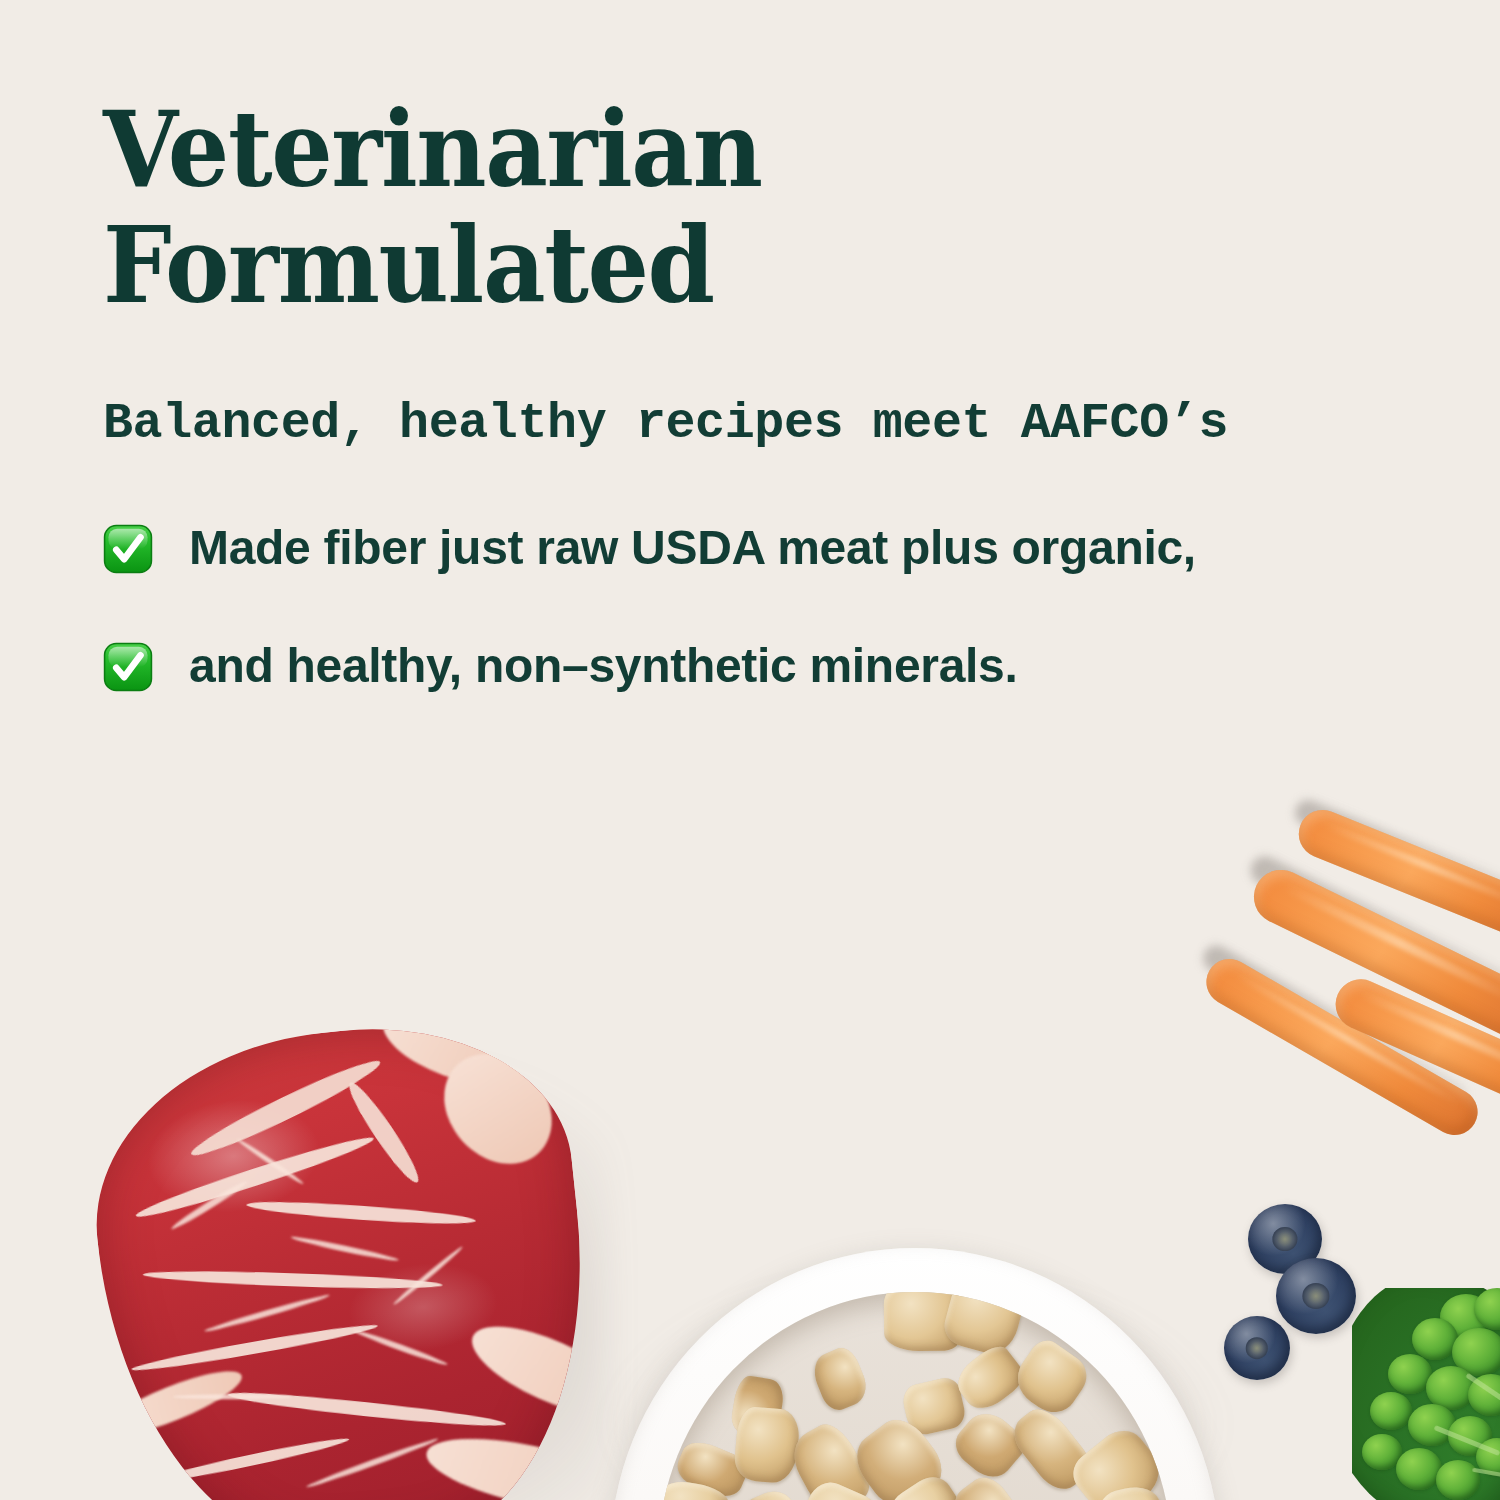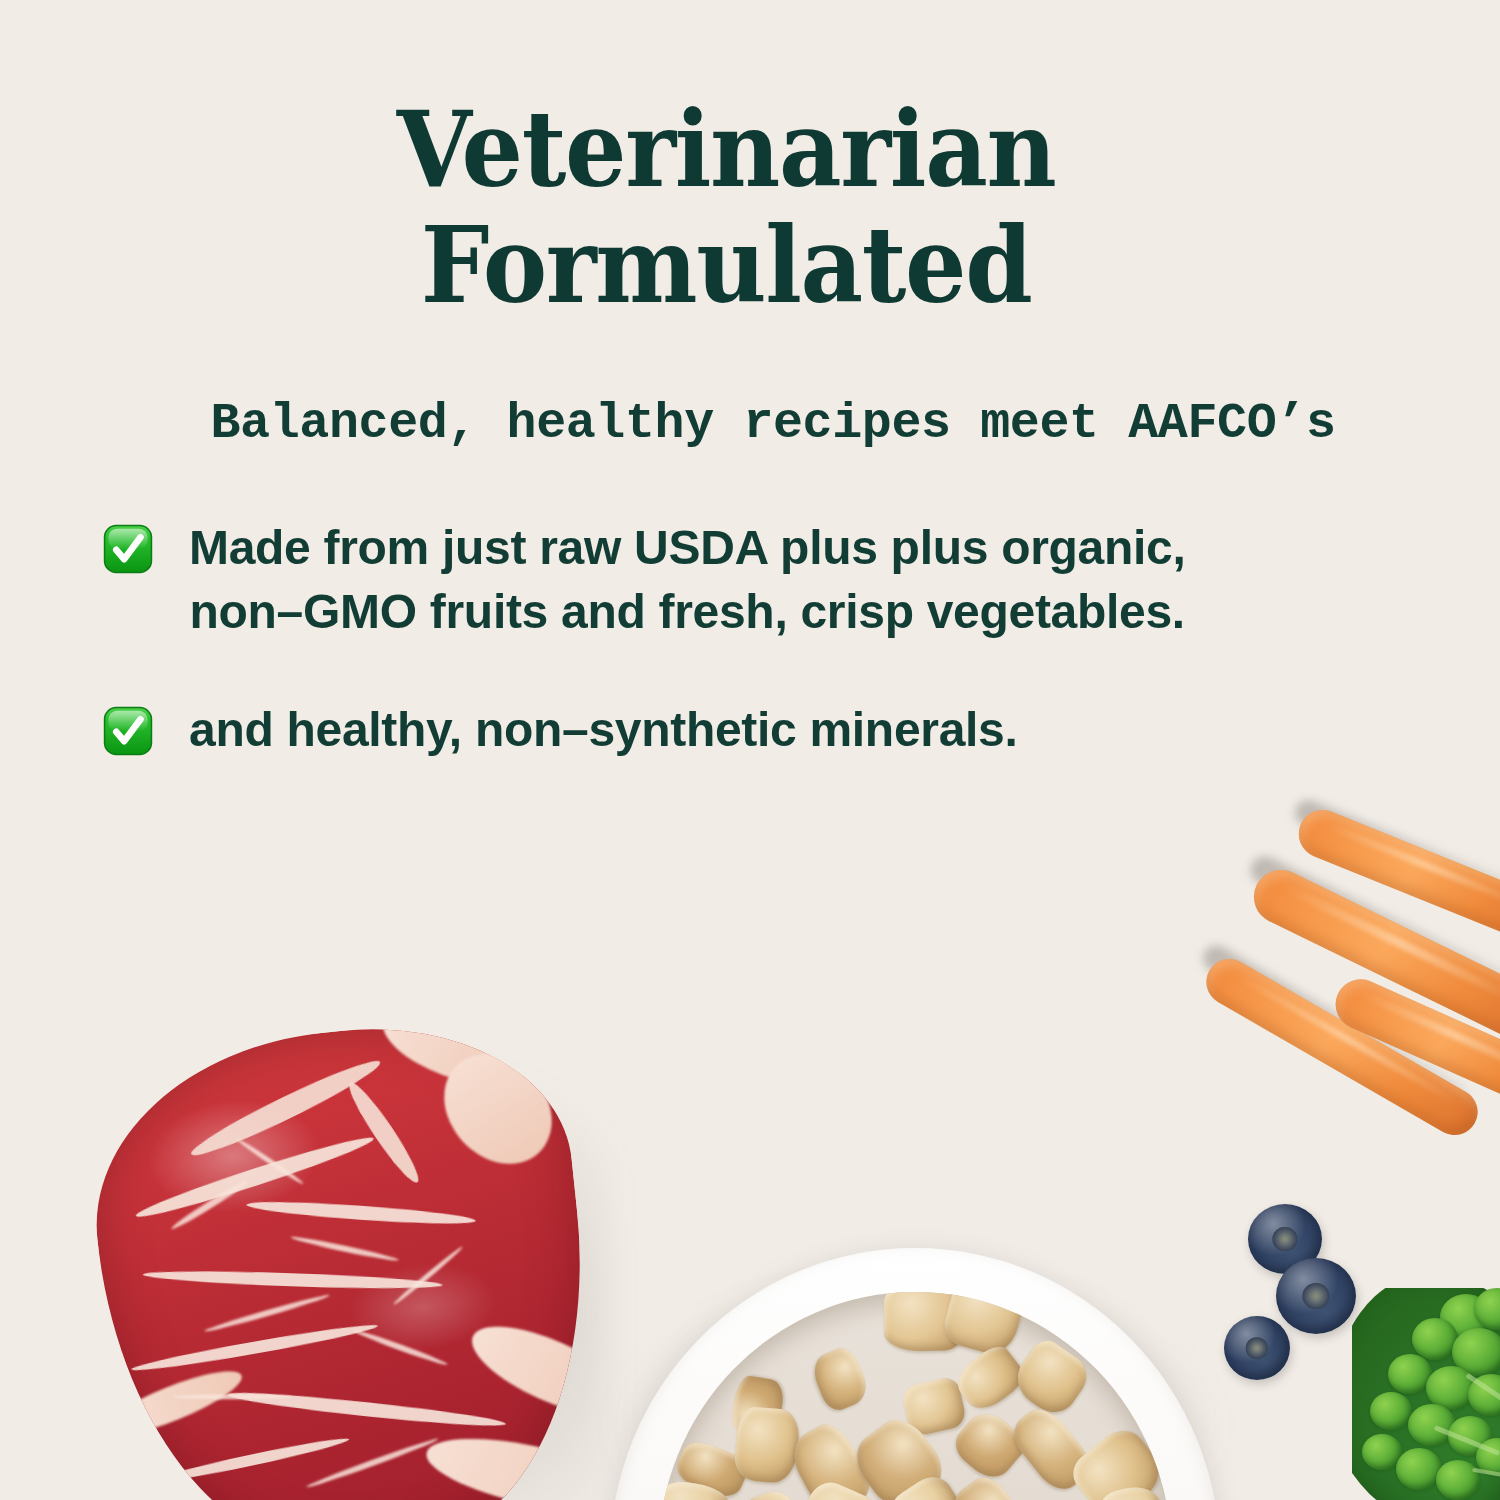--- a/index.html
+++ b/index.html
@@ -2,21 +2,21 @@
 <html><head>
 <meta charset="utf-8">
 <style>
   html,body{margin:0;padding:0;}
   body{
     width:1500px;height:1500px;
     background:#f1ece6;
     font-family:"Liberation Sans",sans-serif;
     overflow:hidden;position:relative;
   }
-  .stage{position:absolute;inset:0;overflow:hidden;text-align:center;}
+  .stage{position:absolute;inset:0;overflow:hidden;}
 
   
   .copy{position:absolute;left:103px;top:92px;width:1340px;z-index:40;}
 
   .headline{
     font-family:"DejaVu Serif","Liberation Serif",serif;
     font-weight:700;
     font-size:104px;
     line-height:1.12;
     letter-spacing:-1.5px;
@@ -289,22 +289,21 @@
                 <stop offset="0%" stop-color="#ffffff" stop-opacity=".55"></stop>
                 <stop offset="100%" stop-color="#ffffff" stop-opacity="0"></stop>
               </linearGradient>
             </defs>
             <rect x="2" y="2" width="60" height="60" rx="15" ry="15" fill="url(#cg1)" stroke="#0b7d12" stroke-width="2"></rect>
             <rect x="7" y="6" width="50" height="26" rx="11" ry="11" fill="url(#cgl)"></rect>
             <path d="M17 33 L27 45 L48 17" fill="none" stroke="#ffffff" stroke-width="8.5" stroke-linecap="round" stroke-linejoin="round"></path>
           </svg>
         </span>
         <span class="btext">
-          <span class="ln">Made from just raw USDA plus plus organic,</span>
-          <span class="ln">non–GMO fruits and fresh, crisp vegetables.</span>
+          <span class="ln">Made fiber just raw USDA meat plus organic,</span>
         </span>
       </div>
 
       <div class="bullet">
         <span class="check">
           <svg viewBox="0 0 64 64" xmlns="http://www.w3.org/2000/svg">
             <rect x="2" y="2" width="60" height="60" rx="15" ry="15" fill="url(#cg1)" stroke="#0b7d12" stroke-width="2"></rect>
             <rect x="7" y="6" width="50" height="26" rx="11" ry="11" fill="url(#cgl)"></rect>
             <path d="M17 33 L27 45 L48 17" fill="none" stroke="#ffffff" stroke-width="8.5" stroke-linecap="round" stroke-linejoin="round"></path>
           </svg>

